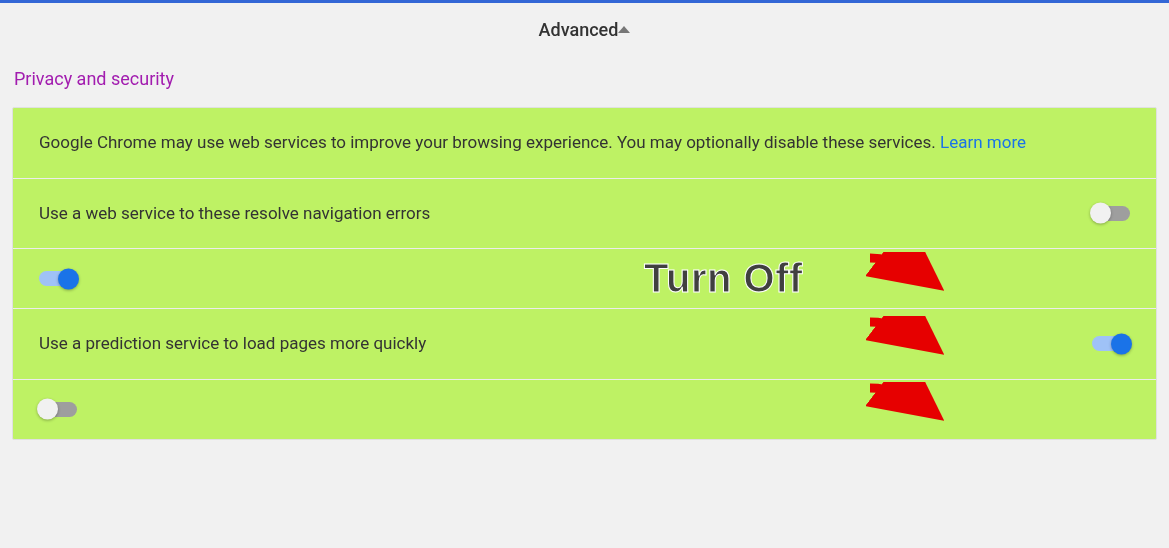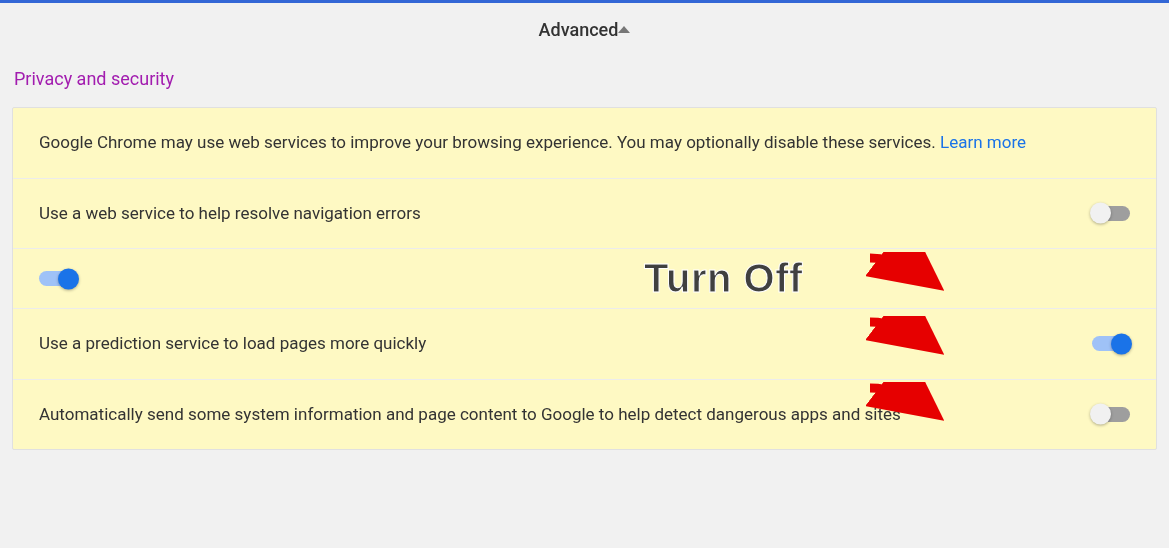--- a/index.html
+++ b/index.html
@@ -22,21 +22,21 @@
       border-left: 6px solid transparent;
       border-right: 6px solid transparent;
       border-bottom: 7px solid #777;
     }
     .section { padding: 0 12px; }
     .section-title {
       font-size: 18px; color: #a21caf; font-weight: 400;
       padding: 0 0 18px 2px;
     }
     .card {
-      background: #fef9c3; border: 1px solid #e0e0e0;
+      background: #bef264; border: 1px solid #e0e0e0;
       border-radius: 2px;
     }
     .info-row {
       padding: 22px 26px; font-size: 17px; color: #333;
       border-bottom: 1px solid #ececec; line-height: 1.5;
     }
     .info-row a { color: #1a73e8; text-decoration: none; }
     .setting-row {
       display: flex; align-items: center; justify-content: space-between;
       padding: 22px 26px; border-bottom: 1px solid #ececec;
@@ -79,41 +79,40 @@
 
 <div class="section">
   <div class="section-title">Privacy and security</div>
 
   <div class="card">
     <div class="info-row">
       <span>Google Chrome may use web services to improve your browsing experience. You may optionally disable these services. </span><a href="#">Learn more</a>
     </div>
 
     <div class="setting-row">
-      <div class="setting-label">Use a web service to help resolve navigation errors</div>
+      <div class="setting-label">Use a web service to these resolve navigation errors</div>
       <div class="toggle off">
           <div class="knob"></div>
         </div>
     </div>
 
     <div class="setting-row">
       <div class="toggle on">
           <div class="knob"></div>
         </div>
     </div>
 
     <div class="setting-row">
       <div class="setting-label">Use a prediction service to load pages more quickly</div>
       <div class="toggle on">
           <div class="knob"></div>
         </div>
     </div>
 
     <div class="setting-row">
-      <div class="setting-label">Automatically send some system information and page content to Google to help detect dangerous apps and sites</div>
       <div class="toggle off">
           <div class="knob"></div>
         </div>
     </div>
   </div>
 </div>
 
 <div class="annotation-label">Turn Off</div>
 
 <div class="arrow" style="top:252px; left:866px;">

